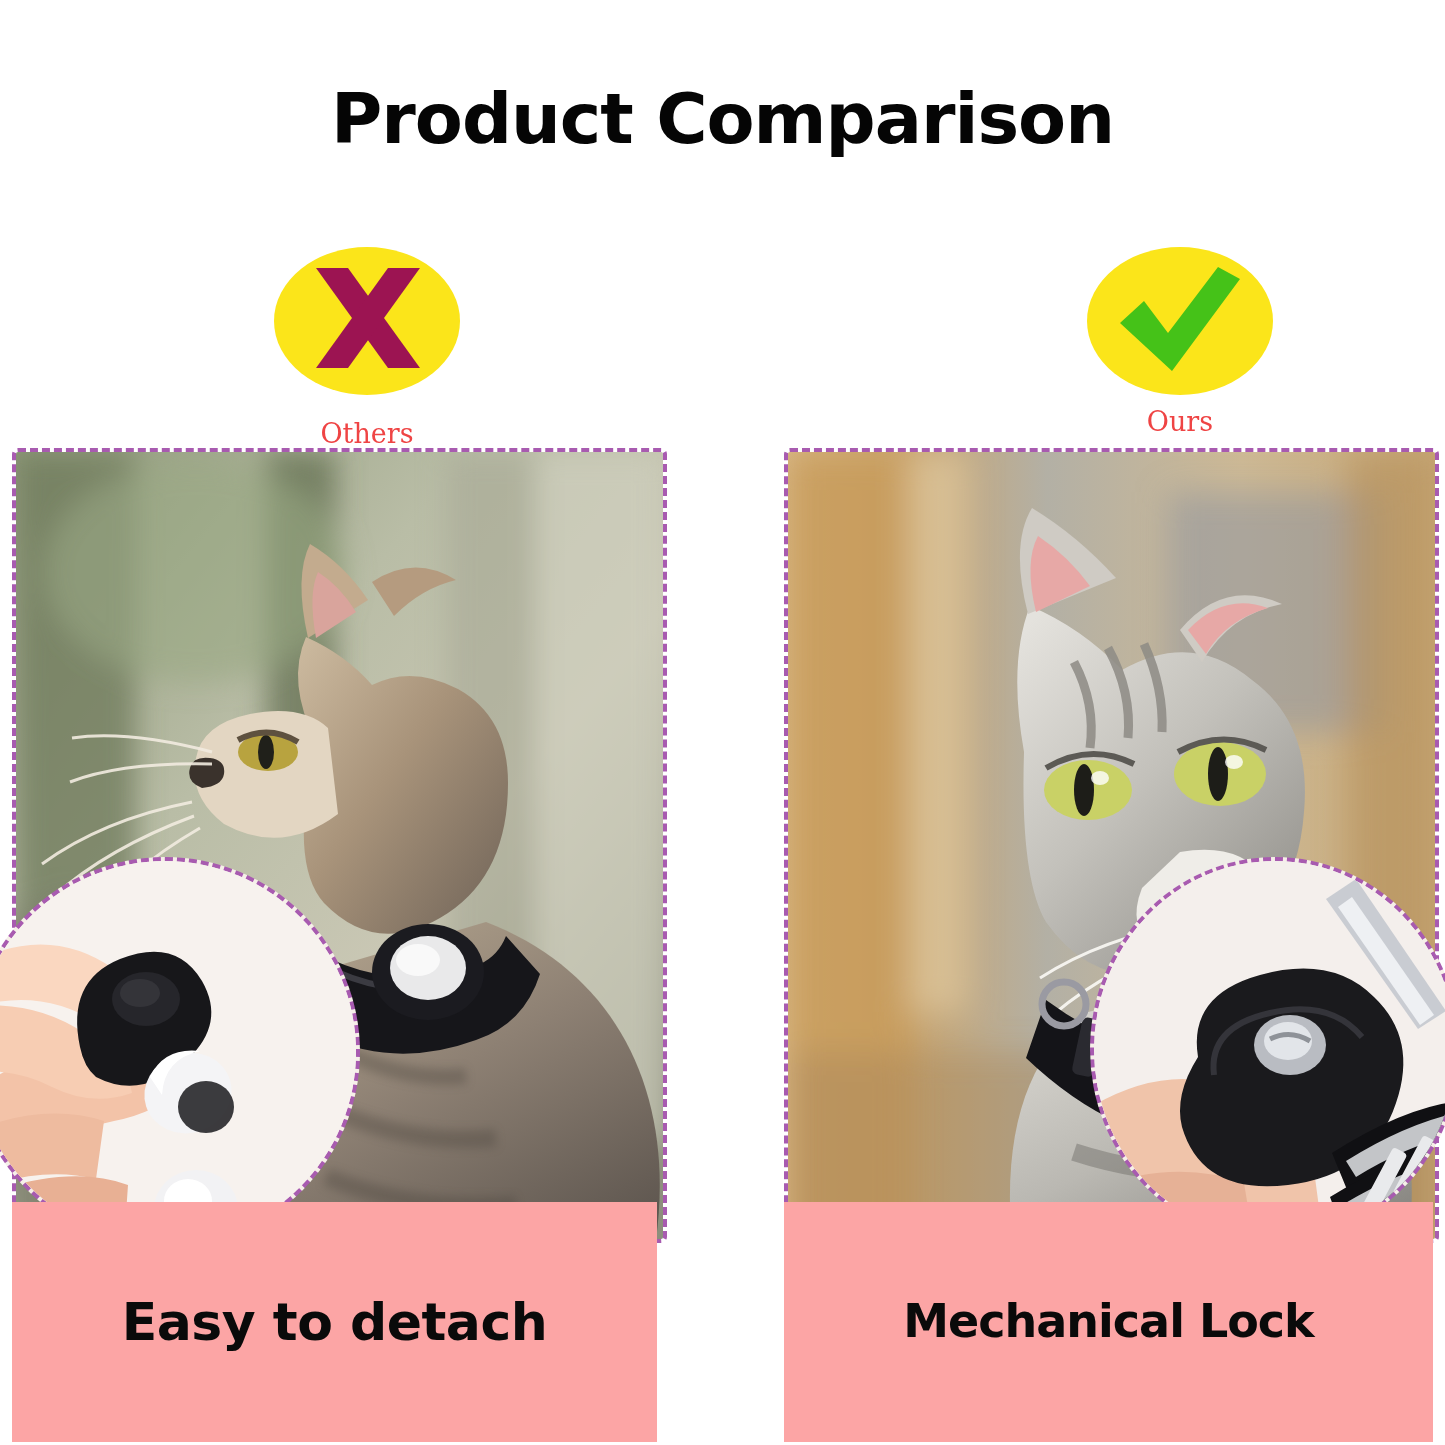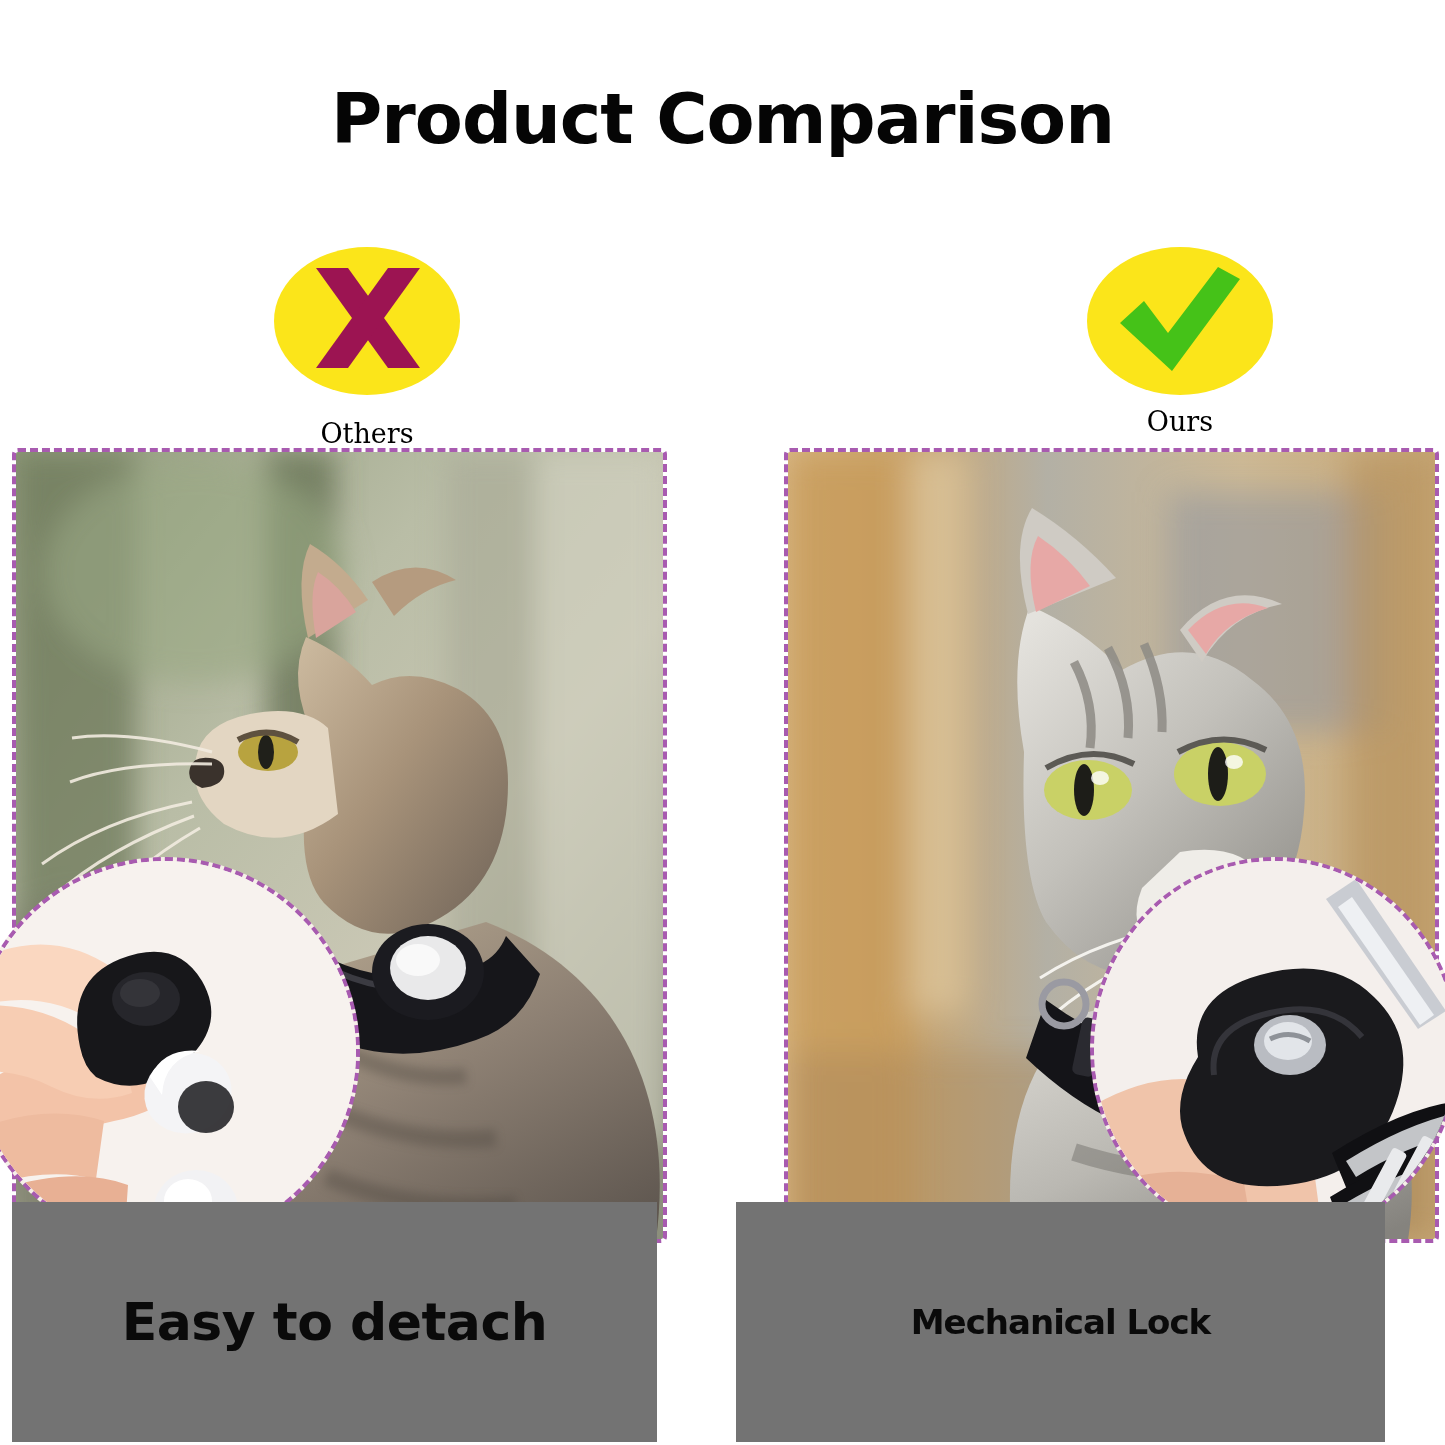--- a/index.html
+++ b/index.html
@@ -37,21 +37,21 @@
     align-items: center;
     justify-content: center;
   }
   .badge.left { left: 274px; top: 247px; }
   .badge.right { left: 1087px; top: 247px; }
   .badge-label {
     position: absolute;
     width: 240px;
     text-align: center;
     font-size: 27px;
-    color: #000000;
+    color: #ef4444;
     font-family: "DejaVu Serif", serif;
   }
   .badge-label.left { left: 247px; top: 418px; }
   .badge-label.right { left: 1060px; top: 406px; }
 
   
   .panel {
     position: absolute;
     top: 448px;
     width: 655px; height: 795px;
@@ -60,38 +60,38 @@
     overflow: hidden;
   }
   .panel.left  { left: 12px; }
   .panel.right { left: 784px; }
 
   .photo { position: absolute; inset: 0; overflow: hidden; }
 
   
   .caption {
     position: absolute;
-    background: #737373;
+    background: #fca5a5;
     display: flex;
     flex-direction: column;
     align-items: center;
     justify-content: center;
     text-align: center;
     color: #0a0a0a;
     font-family: "DejaVu Sans", sans-serif;
     font-weight: bold;
   }
   .caption.left {
     left: 12px; top: 1202px; width: 645px; height: 240px;
     font-size: 52px;
     letter-spacing: -0.5px;
   }
   .caption.right {
-    left: 736px; top: 1202px; width: 649px; height: 240px;
-    font-size: 34px;
+    left: 784px; top: 1202px; width: 649px; height: 240px;
+    font-size: 46px;
     line-height: 1.12;
     letter-spacing: -1px;
     gap: 24px;
   }
 
   
   .bubble {
     position: absolute;
     border-radius: 50%;
     border: 4px dashed #a85bb0;

